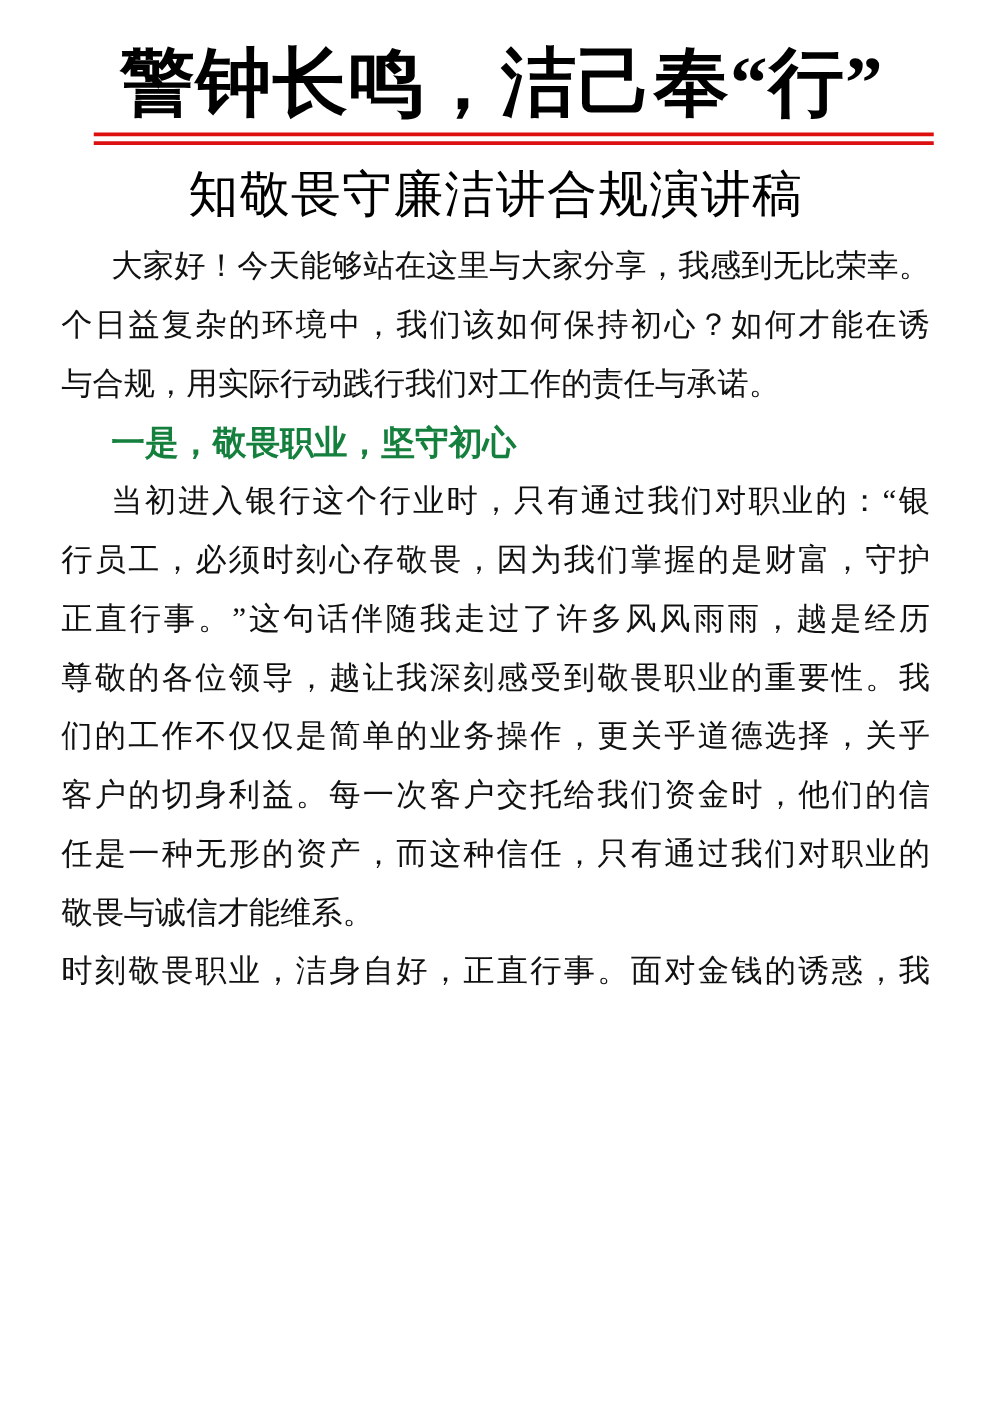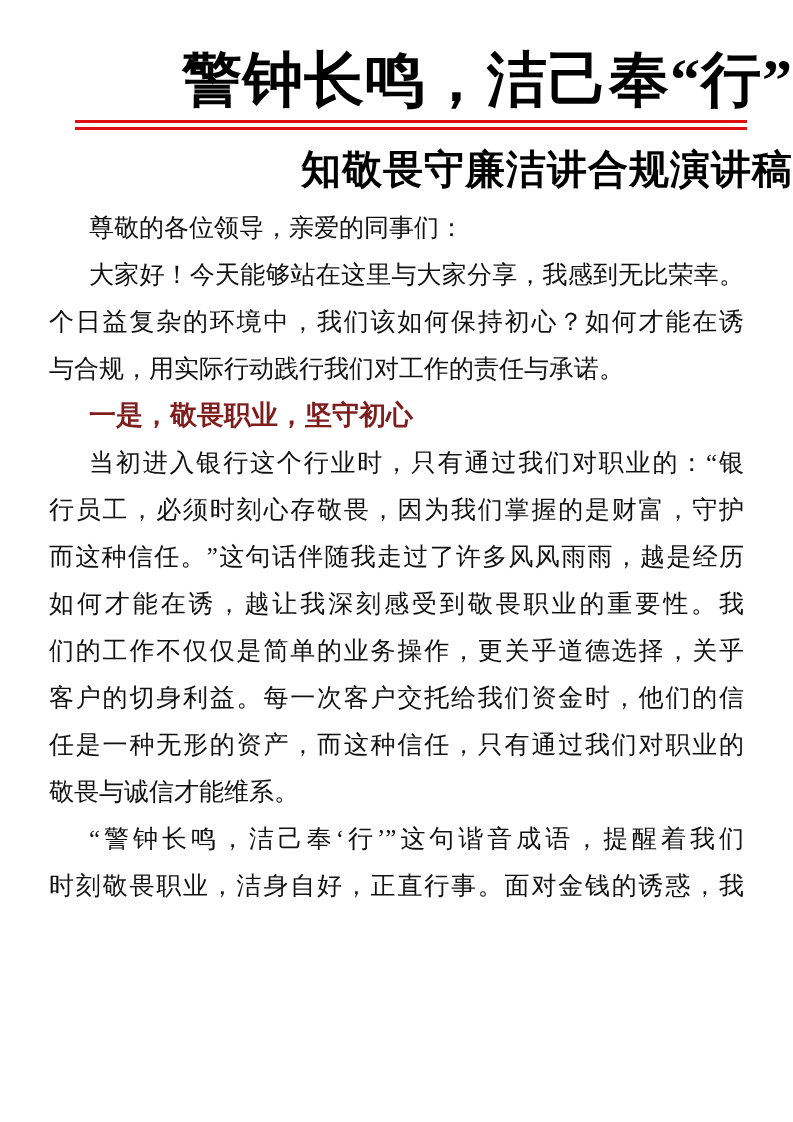--- a/index.html
+++ b/index.html
@@ -10,22 +10,22 @@
   .page {
     position: relative;
     width: 793px;
     height: 1122px;
     background: #ffffff;
     overflow: hidden;
     color: #111111;
     font-family: "Liberation Serif", "DejaVu Serif", serif;
   }
   .doc-header {
-    padding-top: 44px;
-    text-align: right;
+    padding-top: 30px;
+    text-align: center;
   }
   .doc-title {
     margin: 0;
     font-size: 60px;
     line-height: 1.2;
     font-weight: 900;
     color: #000000;
     letter-spacing: 1px;
     text-indent: 10px;
     font-family: "Liberation Serif", "DejaVu Serif", serif;
@@ -34,21 +34,21 @@
   .red-underline {
     margin: 4px 46px 0 75px;
     height: 4px;
     border-top: 3px solid #dd0f0f;
     border-bottom: 3px solid #dd0f0f;
   }
   .doc-subtitle {
     margin: 14px 0 0 0;
     font-size: 40px;
     line-height: 1.3;
-    font-weight: bold;
+    font-weight: normal;
     color: #000000;
     letter-spacing: 1px;
     font-family: "Liberation Serif", "DejaVu Serif", serif;
   }
   .doc-content {
     margin: 8px 49px 0 49px;
     width: 695px;
     font-size: 25px;
     line-height: 47px;
     color: #111111;
@@ -63,53 +63,51 @@
     text-align: left;
     text-align-last: left;
   }
   .ln.indent {
     padding-left: 40px;
   }
   .ln.heading {
     font-family: "Liberation Sans", "DejaVu Sans", sans-serif;
     font-weight: bold;
     font-size: 27px;
-    color: #7f1d1d;
+    color: #15803d;
     text-align: left;
     text-align-last: left;
   }
 </style>
 </head>
 <body>
 
 <div class="page">
 
   <div class="doc-header">
     <h1 class="doc-title">警钟长鸣，洁己奉“行”</h1>
     <div class="red-underline"></div>
     <h2 class="doc-subtitle">知敬畏守廉洁讲合规演讲稿</h2>
   </div>
 
   <div class="doc-content">
 
-    <div class="ln indent last">尊敬的各位领导，亲爱的同事们：</div>
 
     <div class="ln indent">大家好！今天能够站在这里与大家分享，我感到无比荣幸。</div>
     <div class="ln">个日益复杂的环境中，我们该如何保持初心？如何才能在诱</div>
     <div class="ln last">与合规，用实际行动践行我们对工作的责任与承诺。</div>
 
     <div class="ln indent heading">一是，敬畏职业，坚守初心</div>
 
     <div class="ln indent">当初进入银行这个行业时，只有通过我们对职业的：“银</div>
     <div class="ln">行员工，必须时刻心存敬畏，因为我们掌握的是财富，守护</div>
-    <div class="ln">而这种信任。”这句话伴随我走过了许多风风雨雨，越是经历</div>
-    <div class="ln">如何才能在诱，越让我深刻感受到敬畏职业的重要性。我</div>
+    <div class="ln">正直行事。”这句话伴随我走过了许多风风雨雨，越是经历</div>
+    <div class="ln">尊敬的各位领导，越让我深刻感受到敬畏职业的重要性。我</div>
     <div class="ln">们的工作不仅仅是简单的业务操作，更关乎道德选择，关乎</div>
     <div class="ln">客户的切身利益。每一次客户交托给我们资金时，他们的信</div>
     <div class="ln">任是一种无形的资产，而这种信任，只有通过我们对职业的</div>
     <div class="ln last">敬畏与诚信才能维系。</div>
 
-    <div class="ln indent">“警钟长鸣，洁己奉‘行’”这句谐音成语，提醒着我们</div>
     <div class="ln">时刻敬畏职业，洁身自好，正直行事。面对金钱的诱惑，我</div>
 
   </div>
 
 </div>
 
 </body></html>

